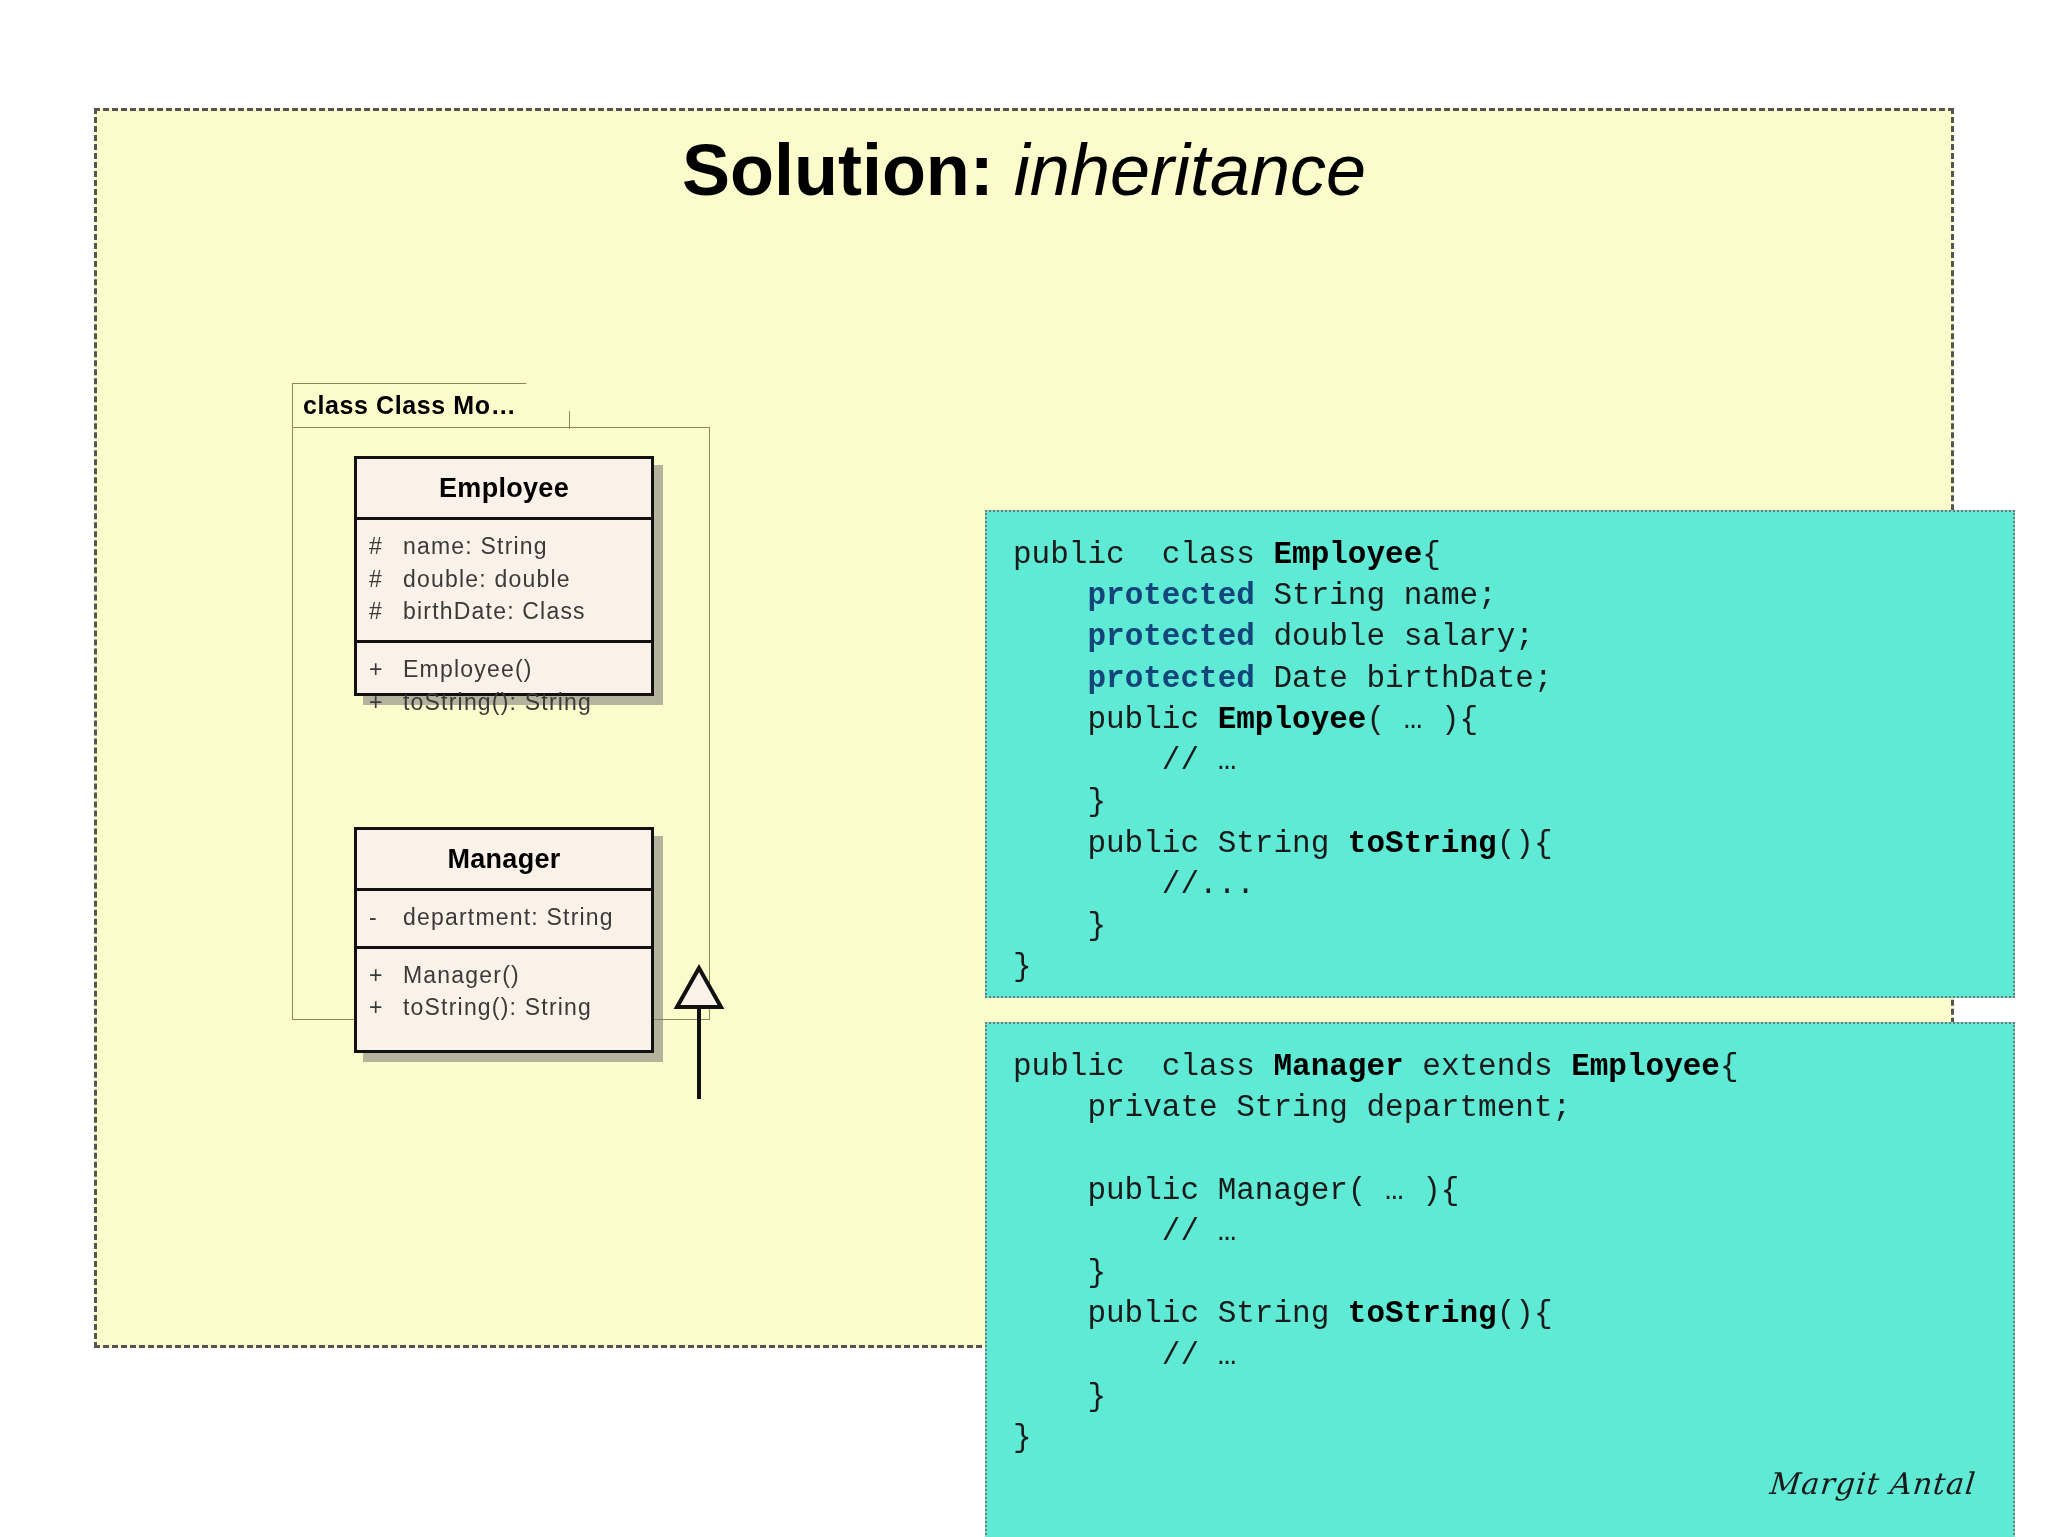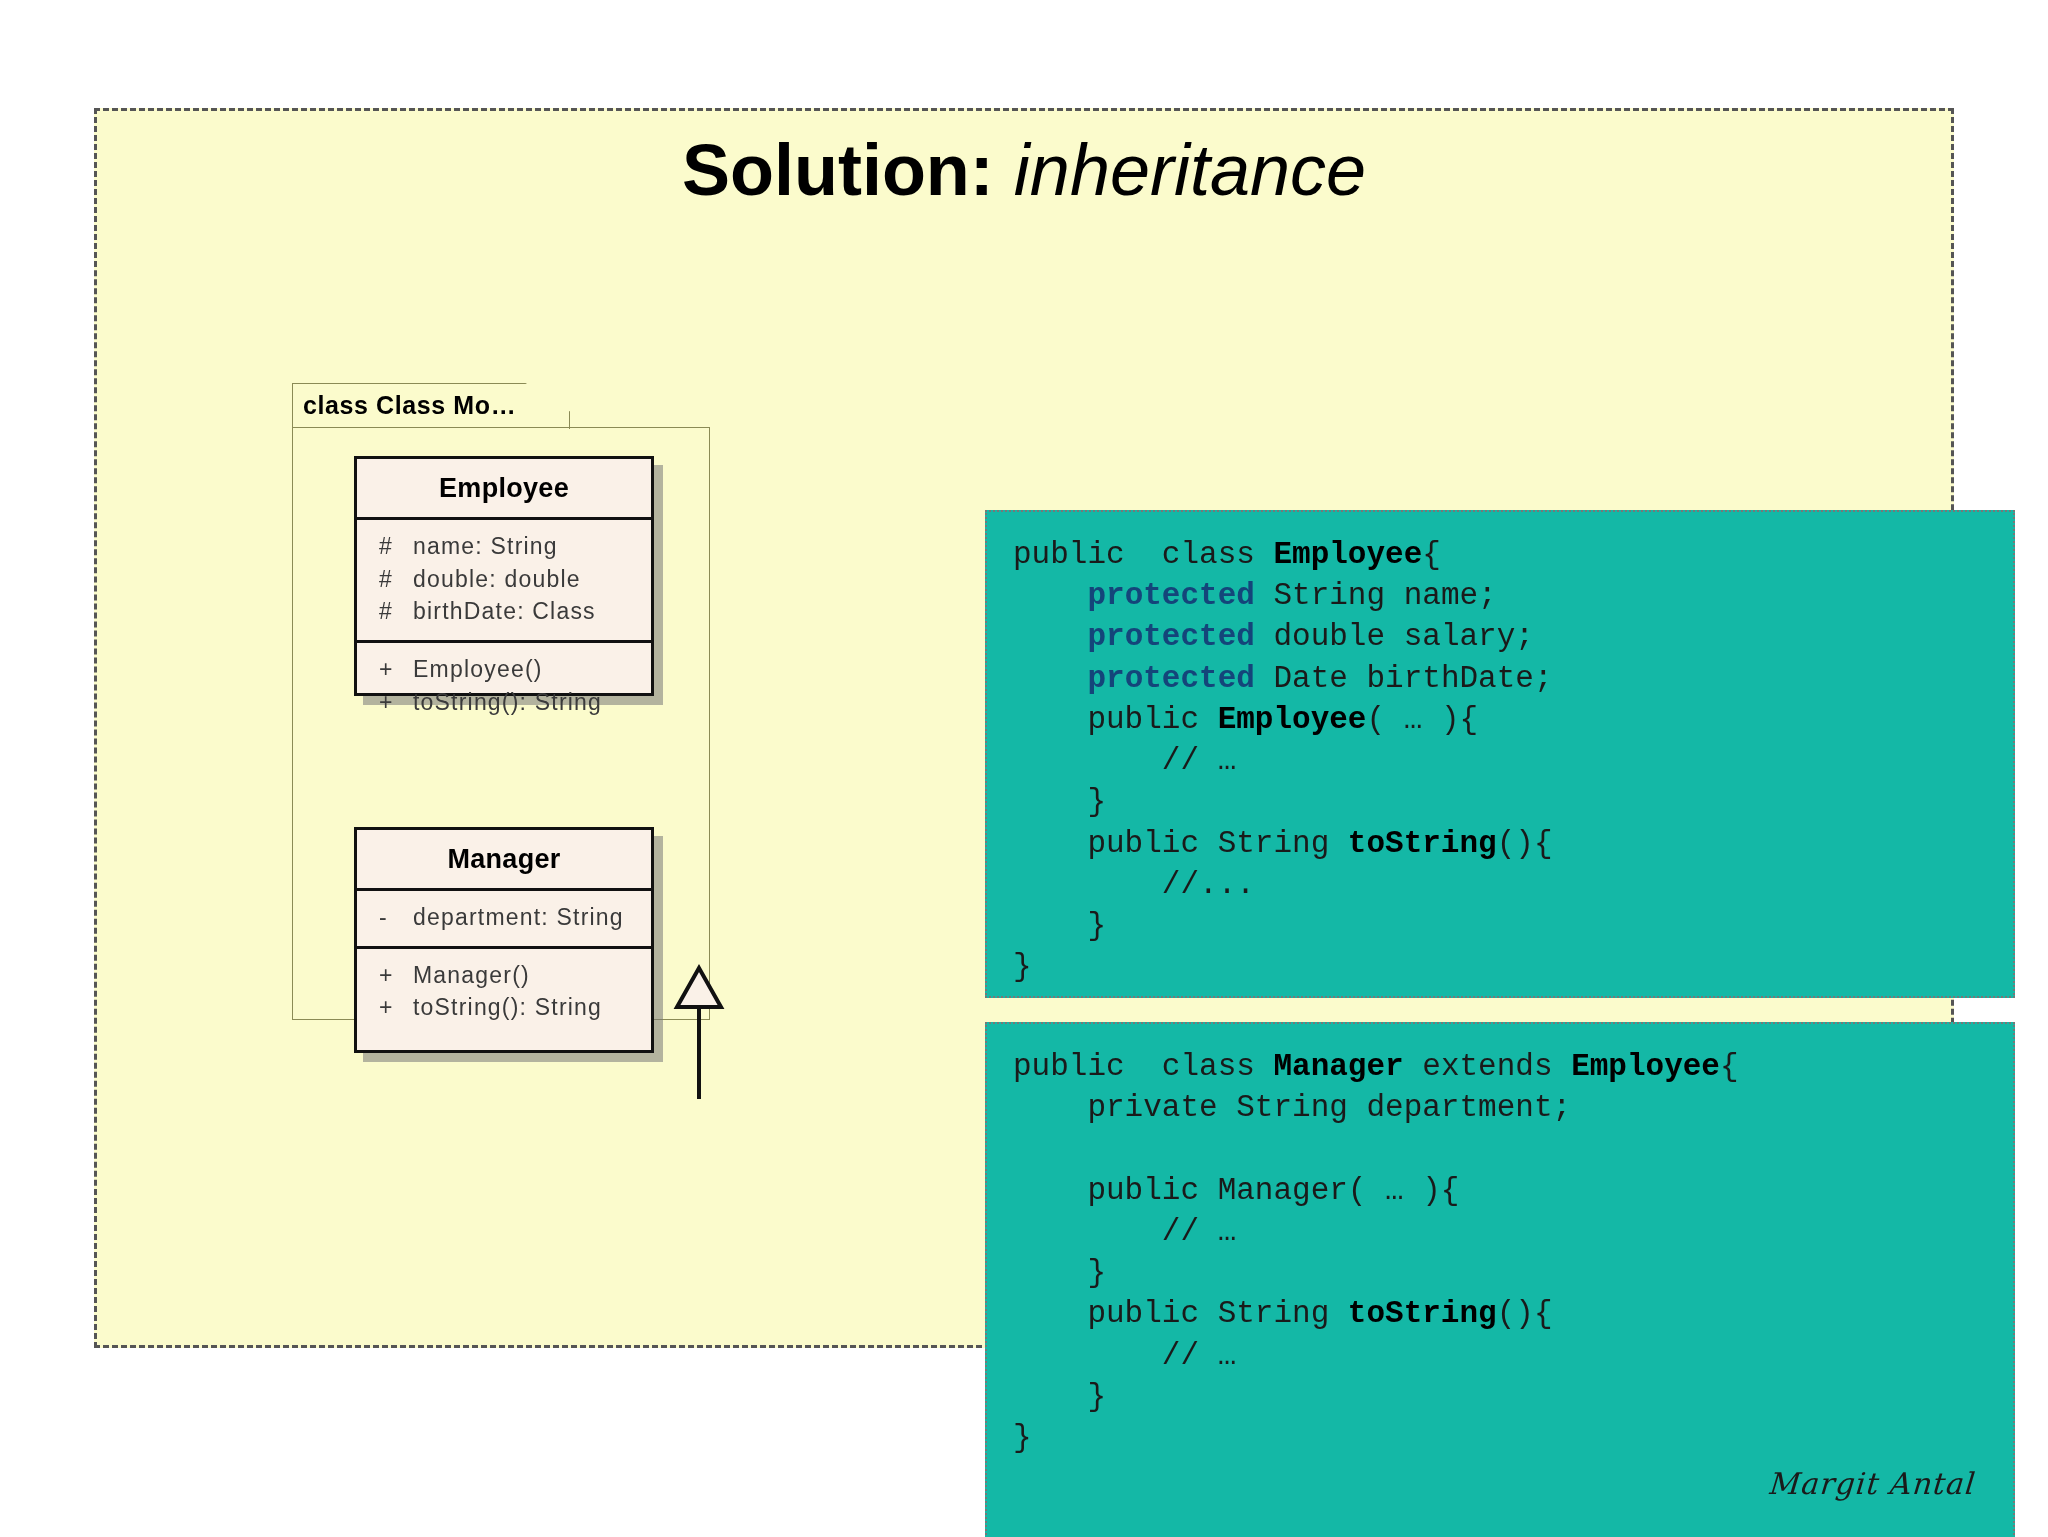--- a/index.html
+++ b/index.html
@@ -116,21 +116,21 @@
   }
   .uml-compartment {
     padding: 10px 0 12px 0;
   }
   .uml-member {
     font-size: 23px;
     color: #3a3a3a;
     line-height: 1.42;
     white-space: nowrap;
     letter-spacing: 1.2px;
-    padding-left: 22px;
+    padding-left: 12px;
   }
   .uml-member .vis {
     display: inline-block;
     width: 34px;
   }
 
   #class-employee {
     left: 62px;
     top: 73px;
     width: 300px;
@@ -149,21 +149,21 @@
     left: 195px;
     top: 272px;
     width: 418px;
     height: 637px;
     pointer-events: none;
   }
 
   
   .code-block {
     position: absolute;
-    background: #14b8a6;
+    background: #5eead4;
     border: 2px dotted #777;
     box-sizing: border-box;
     padding: 22px 26px 22px 26px;
     font-family: "Liberation Mono", "DejaVu Sans Mono", monospace;
     font-size: 31px;
     line-height: 1.33;
     color: #1a1a1a;
     white-space: pre;
   }
   #code-employee {

